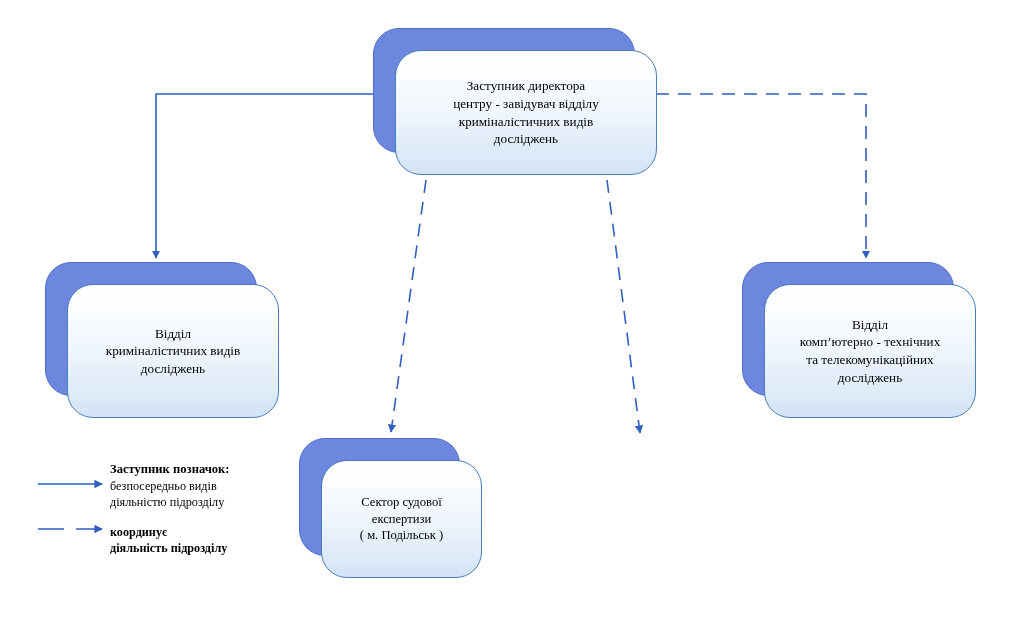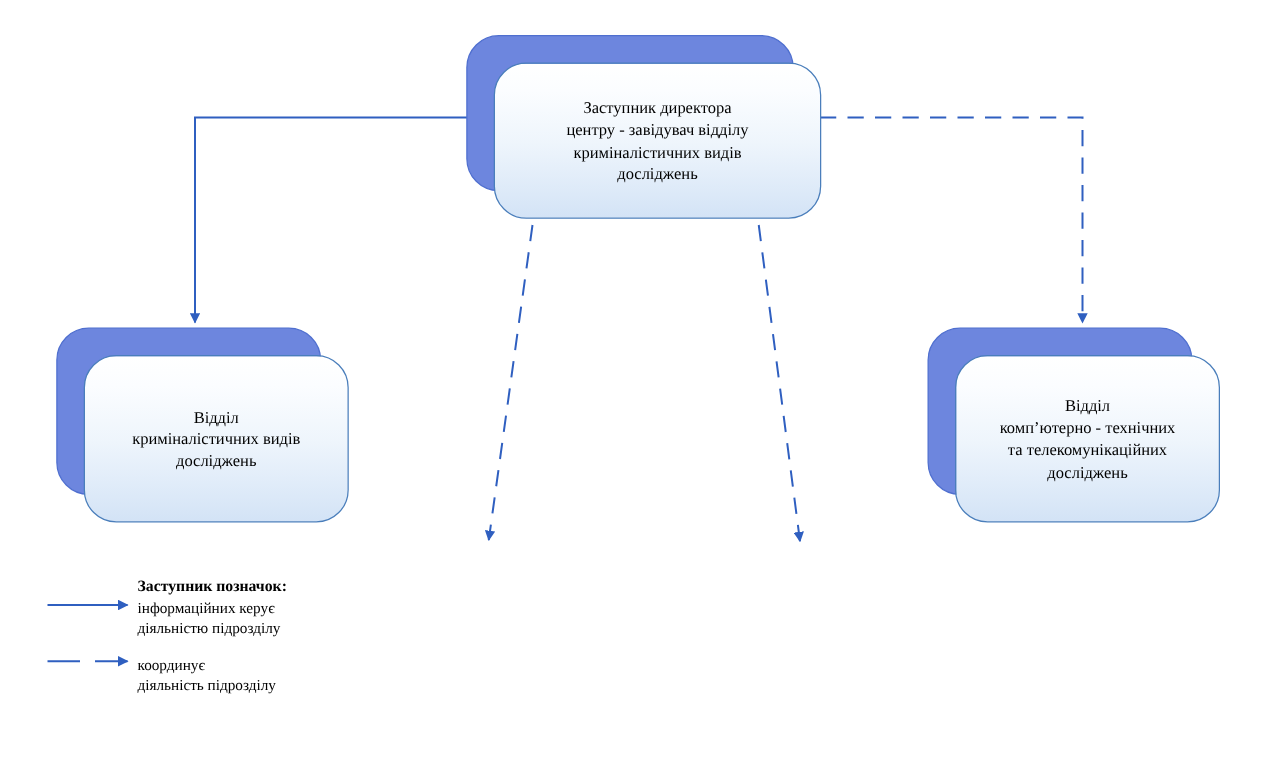--- a/index.html
+++ b/index.html
@@ -109,21 +109,21 @@
     white-space: nowrap;
   }
   #legend .legend-row-text {
     position: absolute;
     left: 80px;
     font-size: 12.2px;
     line-height: 1.32;
     white-space: pre-line;
   }
   #legend .row1-text { top: 16px; }
-  #legend .row2-text { top: 62px; }
+  #legend .row2-text { top: 62px; font-weight: bold; }
   #legend-svg {
     position: absolute;
     left: 0;
     top: 0;
     width: 90px;
     height: 100px;
   }
 </style>
 </head>
 <body>
@@ -174,32 +174,40 @@
   <div class="node" id="node-comp">
     <div class="shadow"></div>
     <div class="face">
       <span class="label">Відділ
 комп’ютерно - технічних
 та телекомунікаційних
 досліджень</span>
     </div>
   </div>
 
+  <div class="node" id="node-sector-forensic">
+    <div class="shadow"></div>
+    <div class="face">
+      <span class="label">Сектор судової
+експертизи
+( м. Подільськ )</span>
+    </div>
+  </div>
 
 
   <div id="legend">
     <svg id="legend-svg" viewBox="0 0 90 100" width="90" height="100">
 
       <line x1="8" y1="22" x2="72" y2="22" stroke="#2f5fc0" stroke-width="1.7" marker-end="url(#arrowLegend)"></line>
 
       <line x1="8" y1="67" x2="72" y2="67" stroke="#2f5fc0" stroke-width="1.7" stroke-dasharray="26 12" marker-end="url(#arrowLegend)"></line>
     </svg>
 
     <div class="legend-title">Заступник позначок:</div>
 
-    <div class="legend-row-text row1-text">інформаційних керує
+    <div class="legend-row-text row1-text">безпосередньо видів
 діяльністю підрозділу</div>
 
     <div class="legend-row-text row2-text">координує
 діяльність підрозділу</div>
   </div>
 
 </div>
 
 </body></html>

